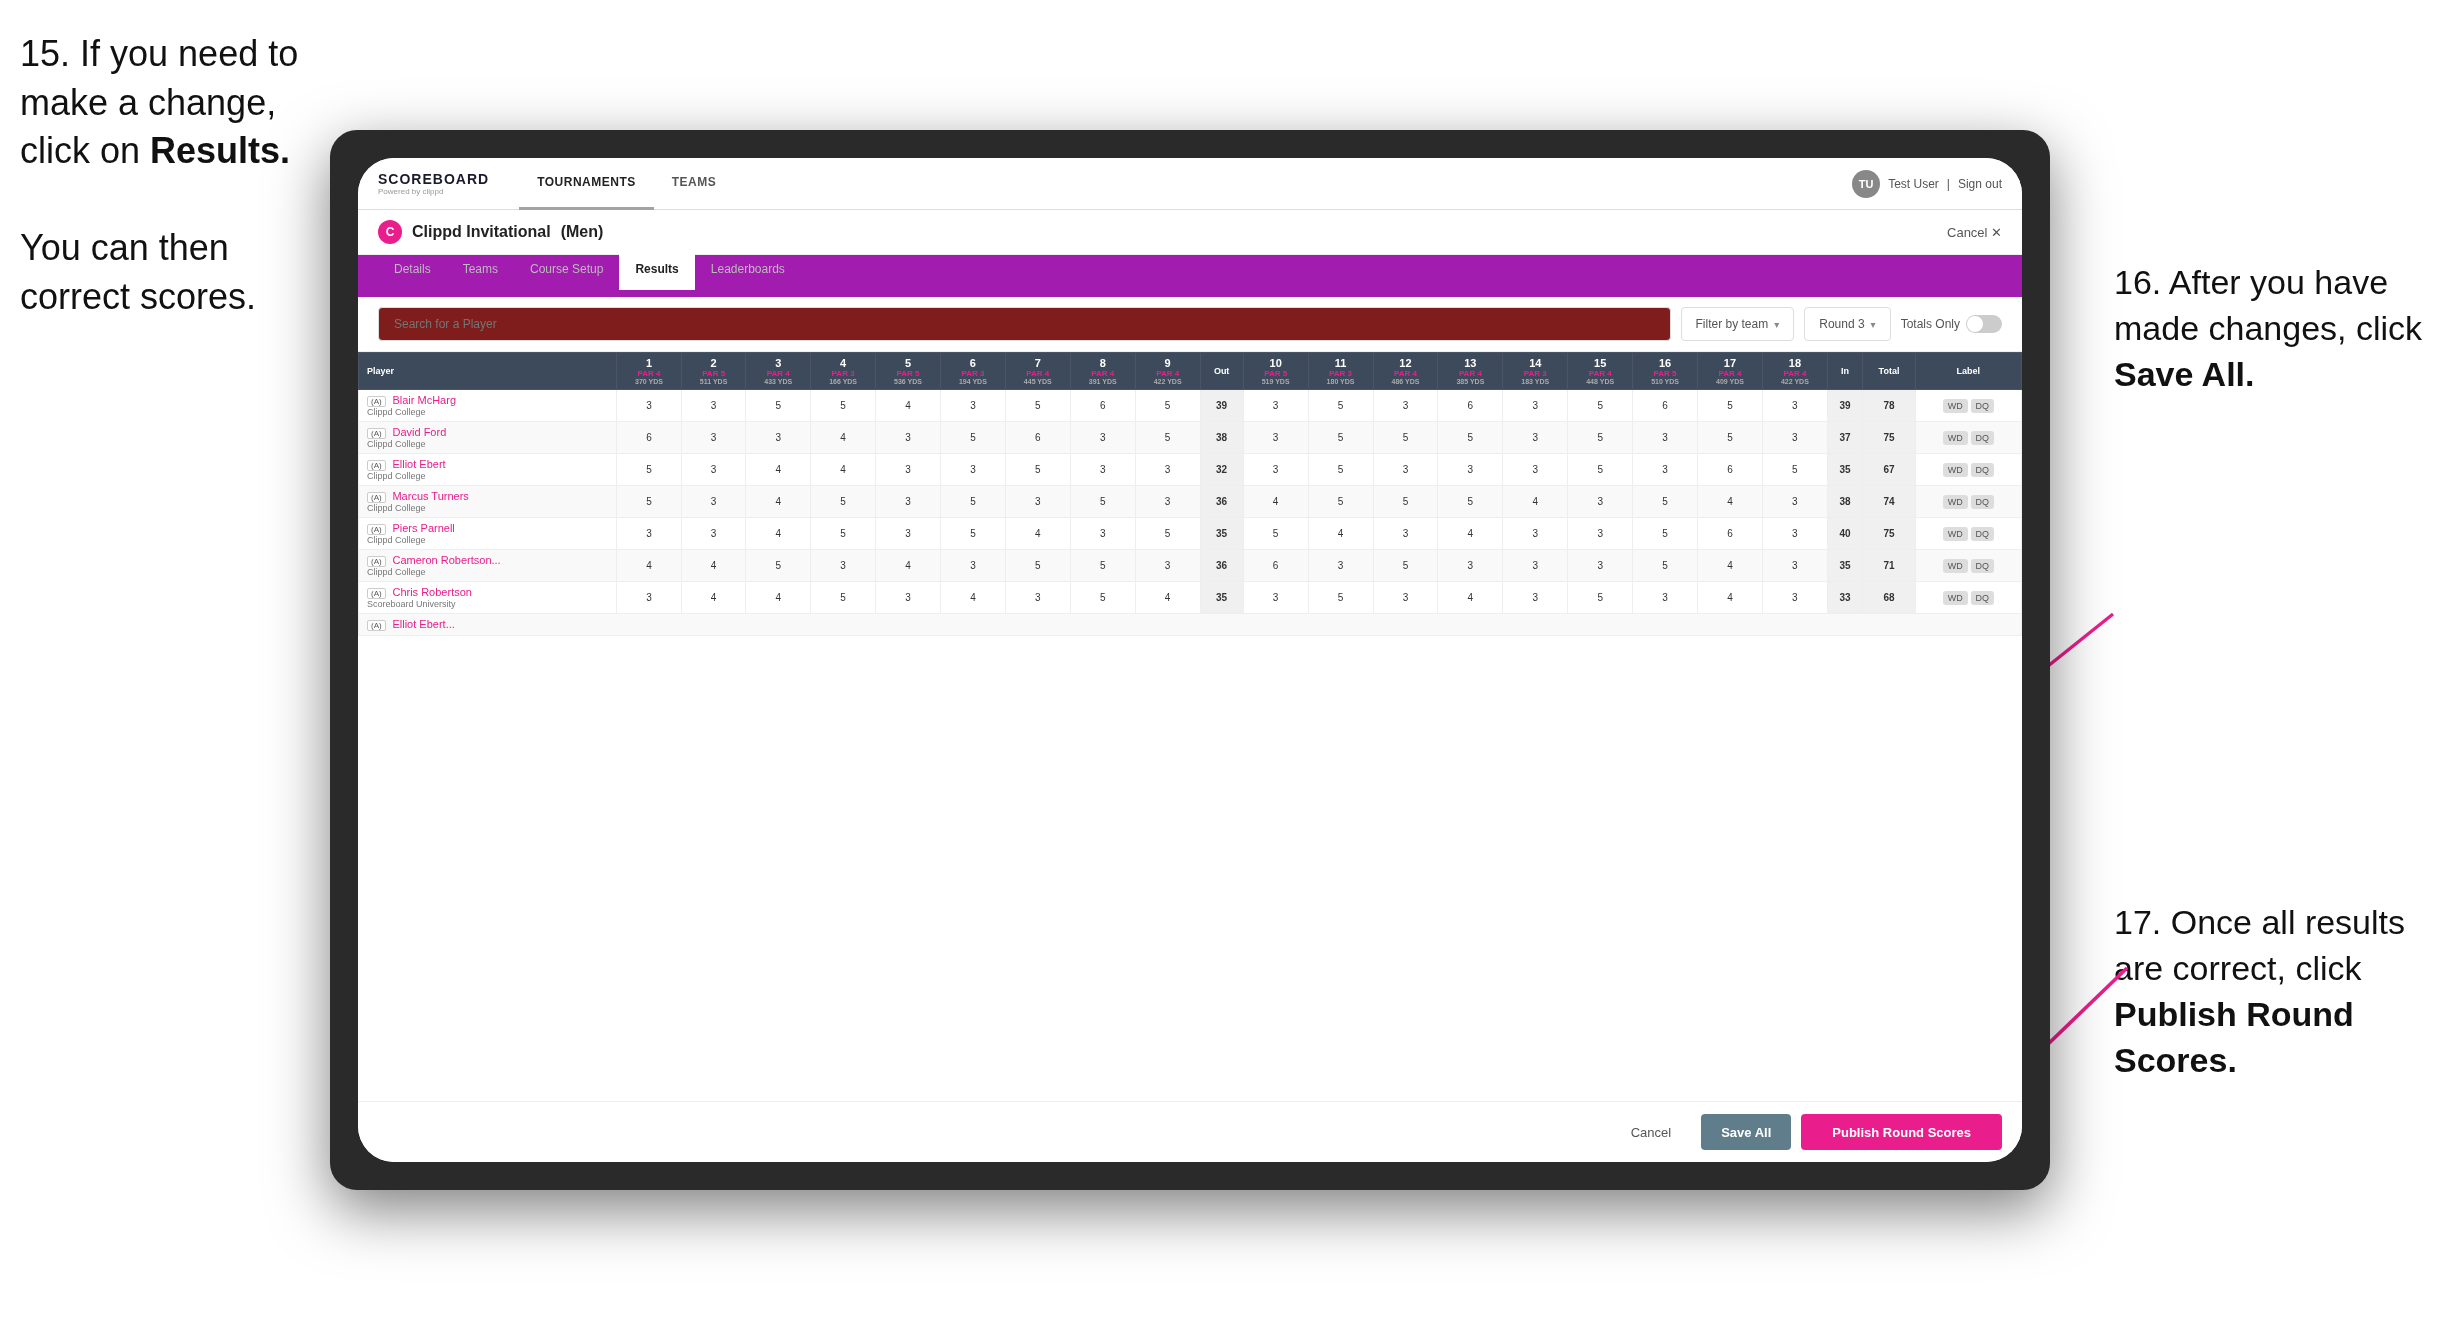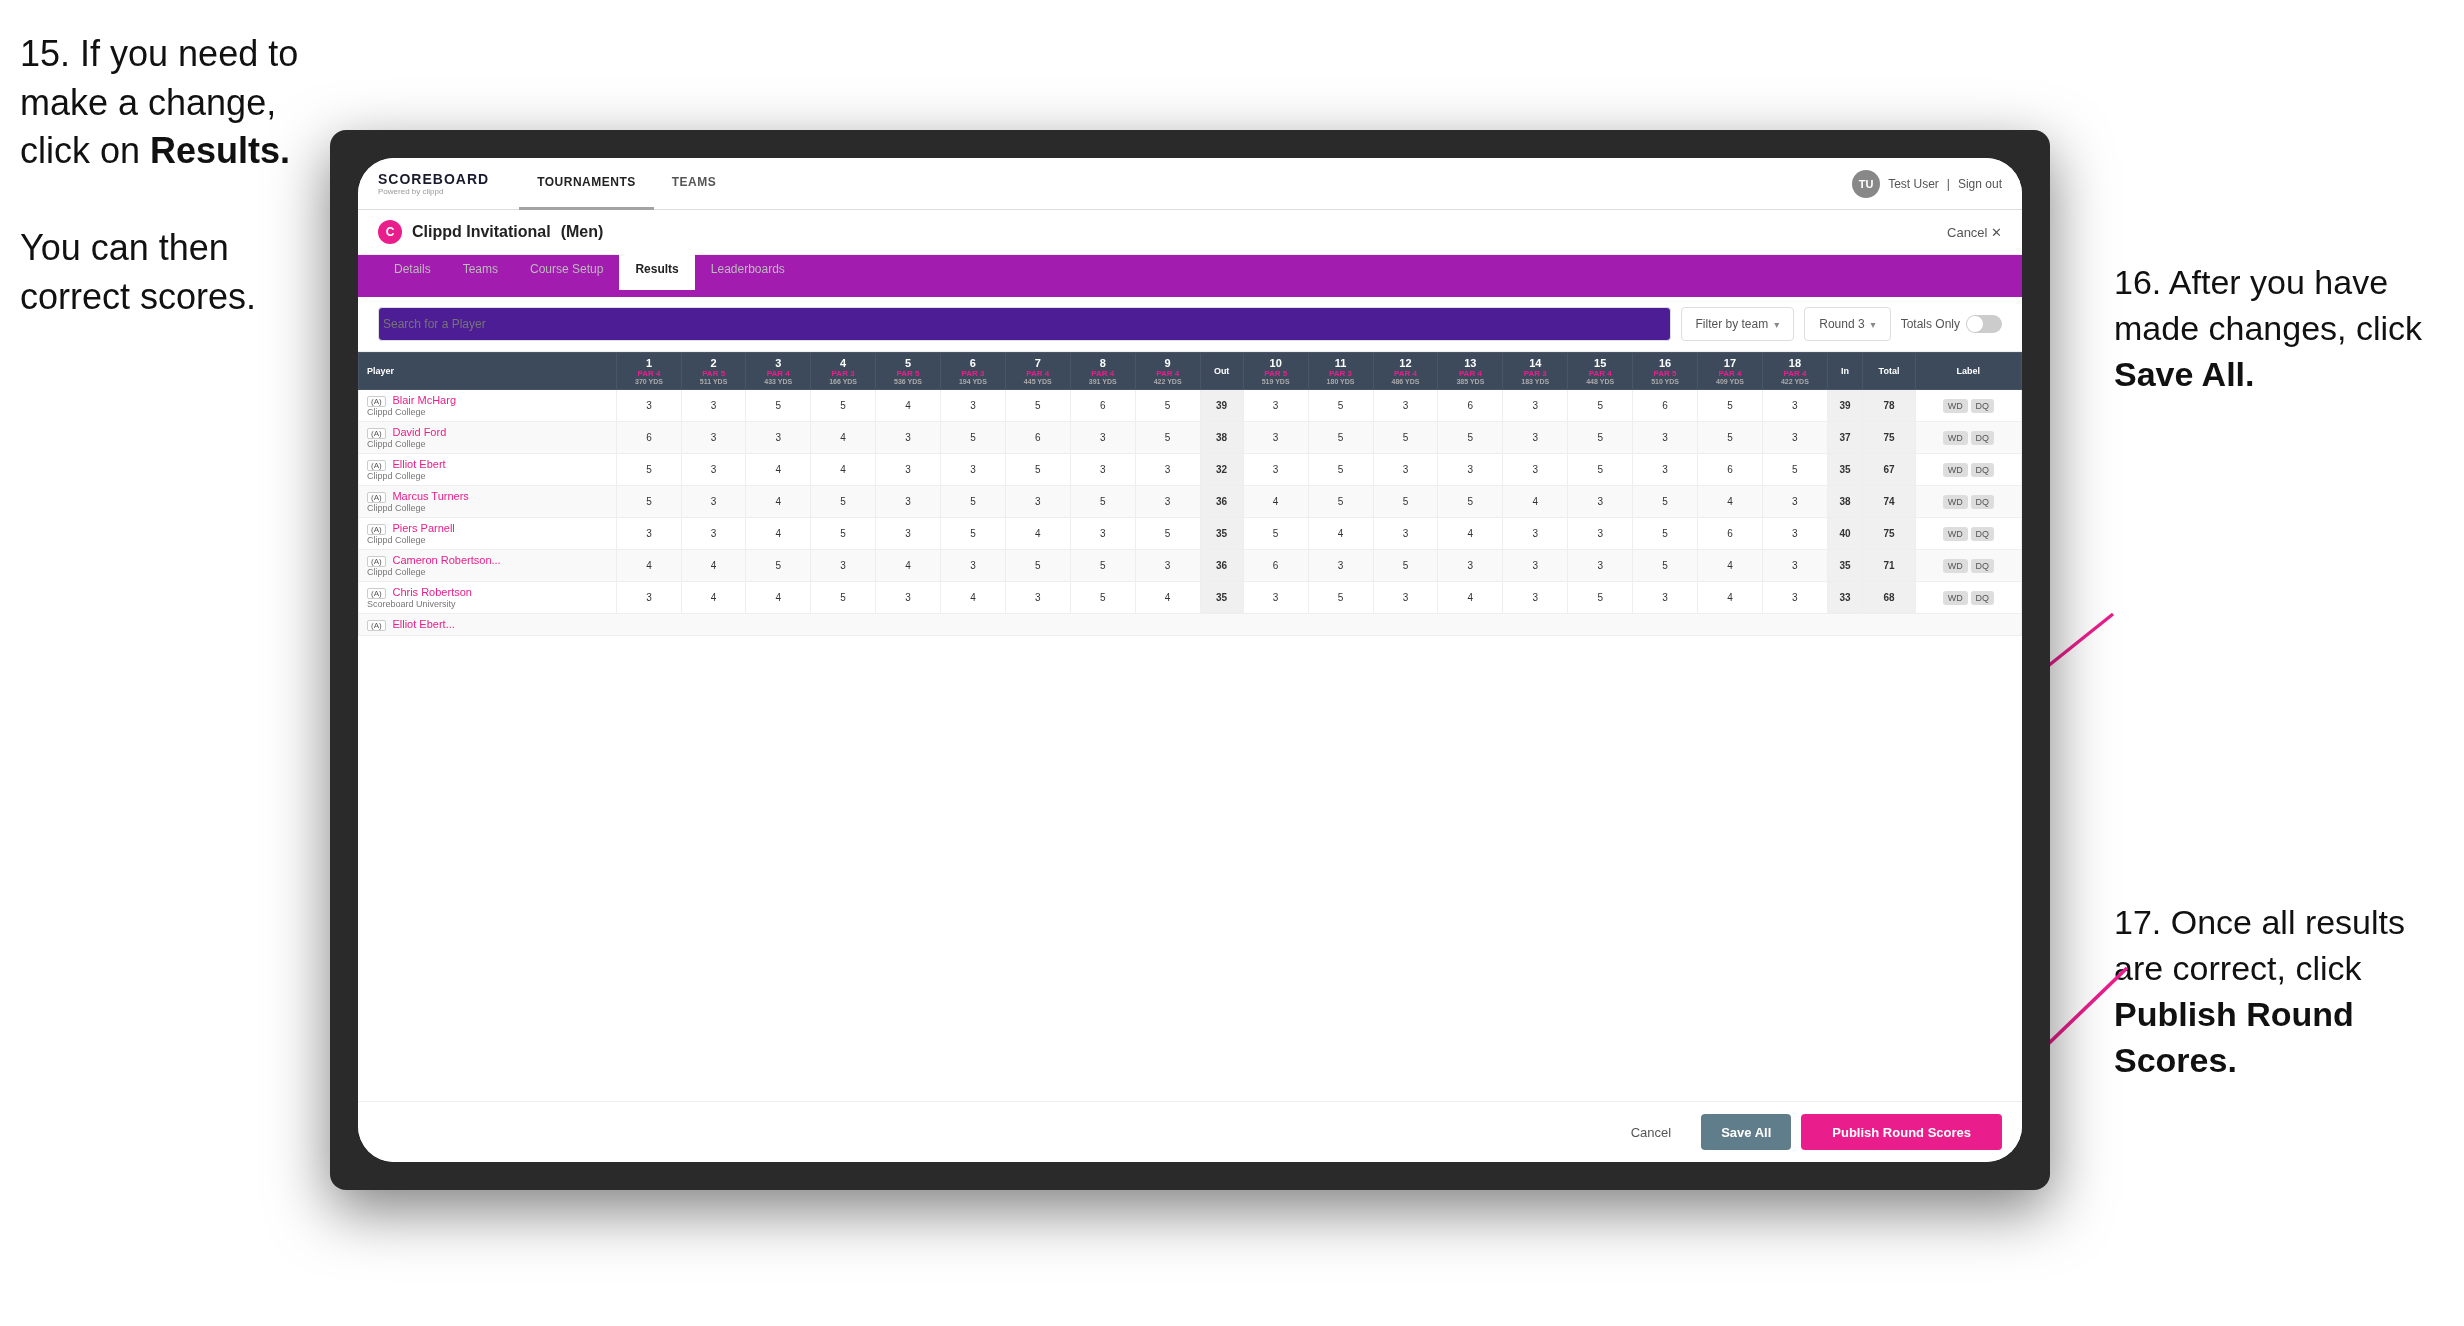--- a/index.html
+++ b/index.html
@@ -52,21 +52,21 @@
     .instruction-right-bottom b { font-weight: 800; }
 
     
     .tablet {
       position: absolute;
       left: 330px;
       top: 130px;
       width: 1720px;
       height: 1060px;
       background: #2a2a2a;
-      border-radius: 16px;
+      border-radius: 27px;
       padding: 28px;
       box-shadow: 0 20px 60px rgba(0,0,0,0.5);
     }
     .tablet-screen {
       width: 100%;
       height: 100%;
       background: #f5f5f5;
       border-radius: 36px;
       overflow: hidden;
       display: flex;
@@ -211,24 +211,24 @@
       align-items: center;
       gap: 10px;
       border-bottom: 1px solid #eee;
       flex-shrink: 0;
     }
     .search-input {
       flex: 1;
       height: 34px;
       border: 1px solid #ddd;
       border-radius: 4px;
-      padding: 0 4px;
+      padding: 0 15px;
       font-size: 12px;
       color: #999;
-      background: #4c1d95;
+      background: #7f1d1d;
     }
     .filter-btn {
       height: 34px;
       padding: 0 14px;
       border: 1px solid #ddd;
       border-radius: 4px;
       font-size: 12px;
       color: #555;
       background: #fff;
       cursor: pointer;

